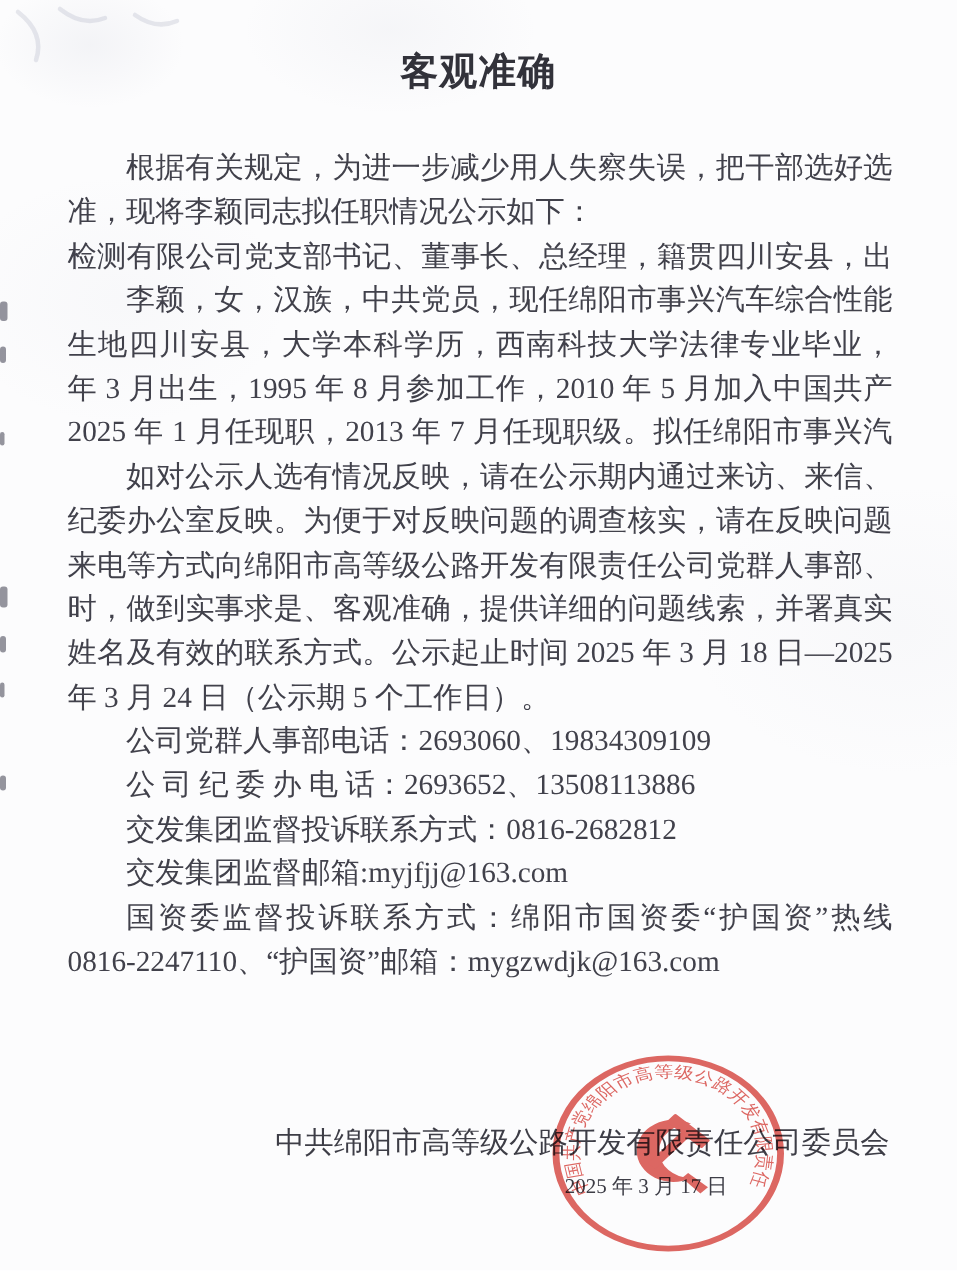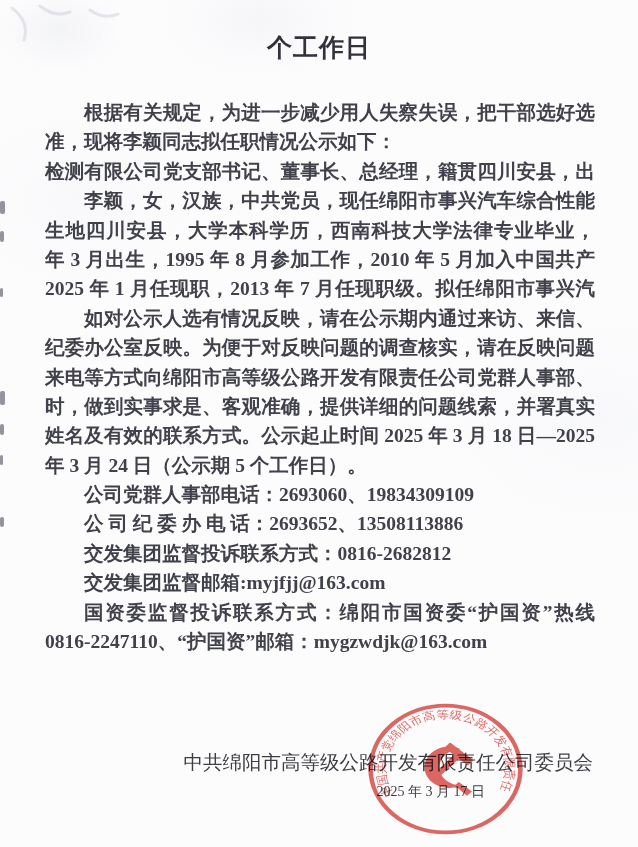--- a/index.html
+++ b/index.html
@@ -20,21 +20,20 @@
   }
   .title{
     position:absolute;top:31px;left:0;width:100%;text-align:center;
     font-family:"Liberation Sans","DejaVu Sans",sans-serif;
     font-weight:700;font-size:25px;letter-spacing:1px;color:#32323a;
   }
   .bodytext{position:absolute;top:98px;left:45px;right:43px;}
   .line{
     font-size:19.5px;line-height:29.4px;height:29.4px;overflow:hidden;
     text-align:left;
-    font-weight:bold;
   }
   .indent{text-indent:39px;}
   .fill{text-align:justify;text-align-last:justify;}
   .sig-org{
     position:absolute;top:748px;left:0;right:45px;text-align:right;
     font-size:19.5px;line-height:30px;color:#3d3d46;
   }
   .sig-date{
     position:absolute;top:777px;left:0;right:153px;text-align:right;
     font-size:14px;line-height:30px;color:#3d3d46;
@@ -59,21 +58,21 @@
 </style>
 </head>
 <body>
 
 <div class="page">
 
   <svg class="pencil" width="140" height="90" viewBox="0 0 140 90">
     <path d="M 12 8 Q 30 22 24 40 M 40 6 Q 55 18 70 12 M 90 10 Q 104 20 118 14" fill="none" stroke="rgba(150,155,178,0.22)" stroke-width="3" stroke-linecap="round"></path>
   </svg>
 
-  <div class="title">个工作日</div>
+  <div class="title">客观准确</div>
 
   <div class="bodytext">
     <div class="line indent fill">根据有关规定，为进一步减少用人失察失误，把干部选好选</div>
     <div class="line">准，现将李颖同志拟任职情况公示如下：</div>
     <div class="line fill">检测有限公司党支部书记、董事长、总经理，籍贯四川安县，出</div>
     <div class="line indent fill">李颖，女，汉族，中共党员，现任绵阳市事兴汽车综合性能</div>
     <div class="line fill">生地四川安县，大学本科学历，西南科技大学法律专业毕业，1977</div>
     <div class="line fill">年 3 月出生，1995 年 8 月参加工作，2010 年 5 月加入中国共产党，</div>
     <div class="line fill">2025 年 1 月任现职，2013 年 7 月任现职级。拟任绵阳市事兴汽车</div>
     <div class="line indent fill">如对公示人选有情况反映，请在公示期内通过来访、来信、</div>

